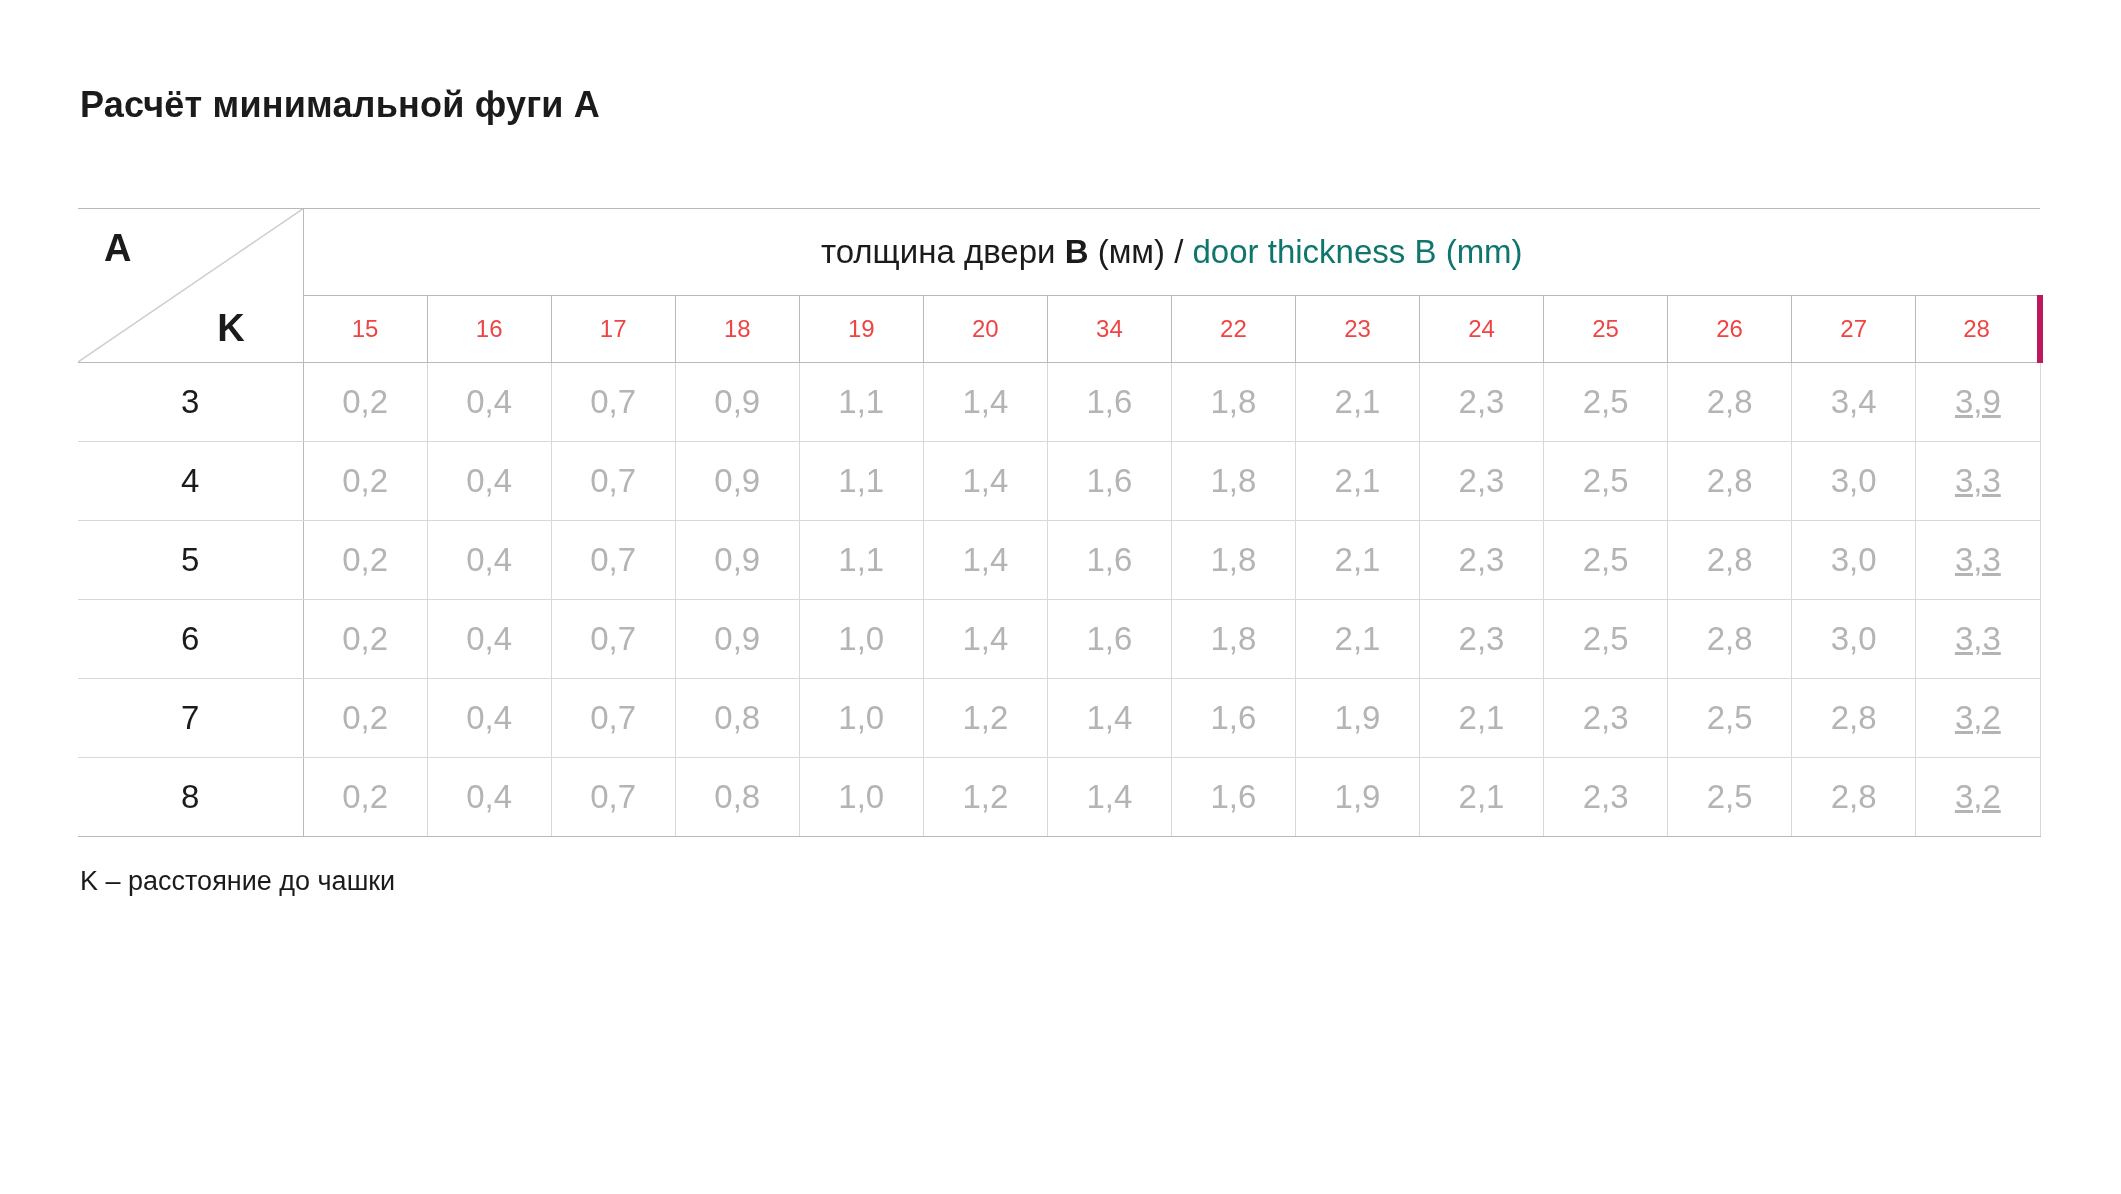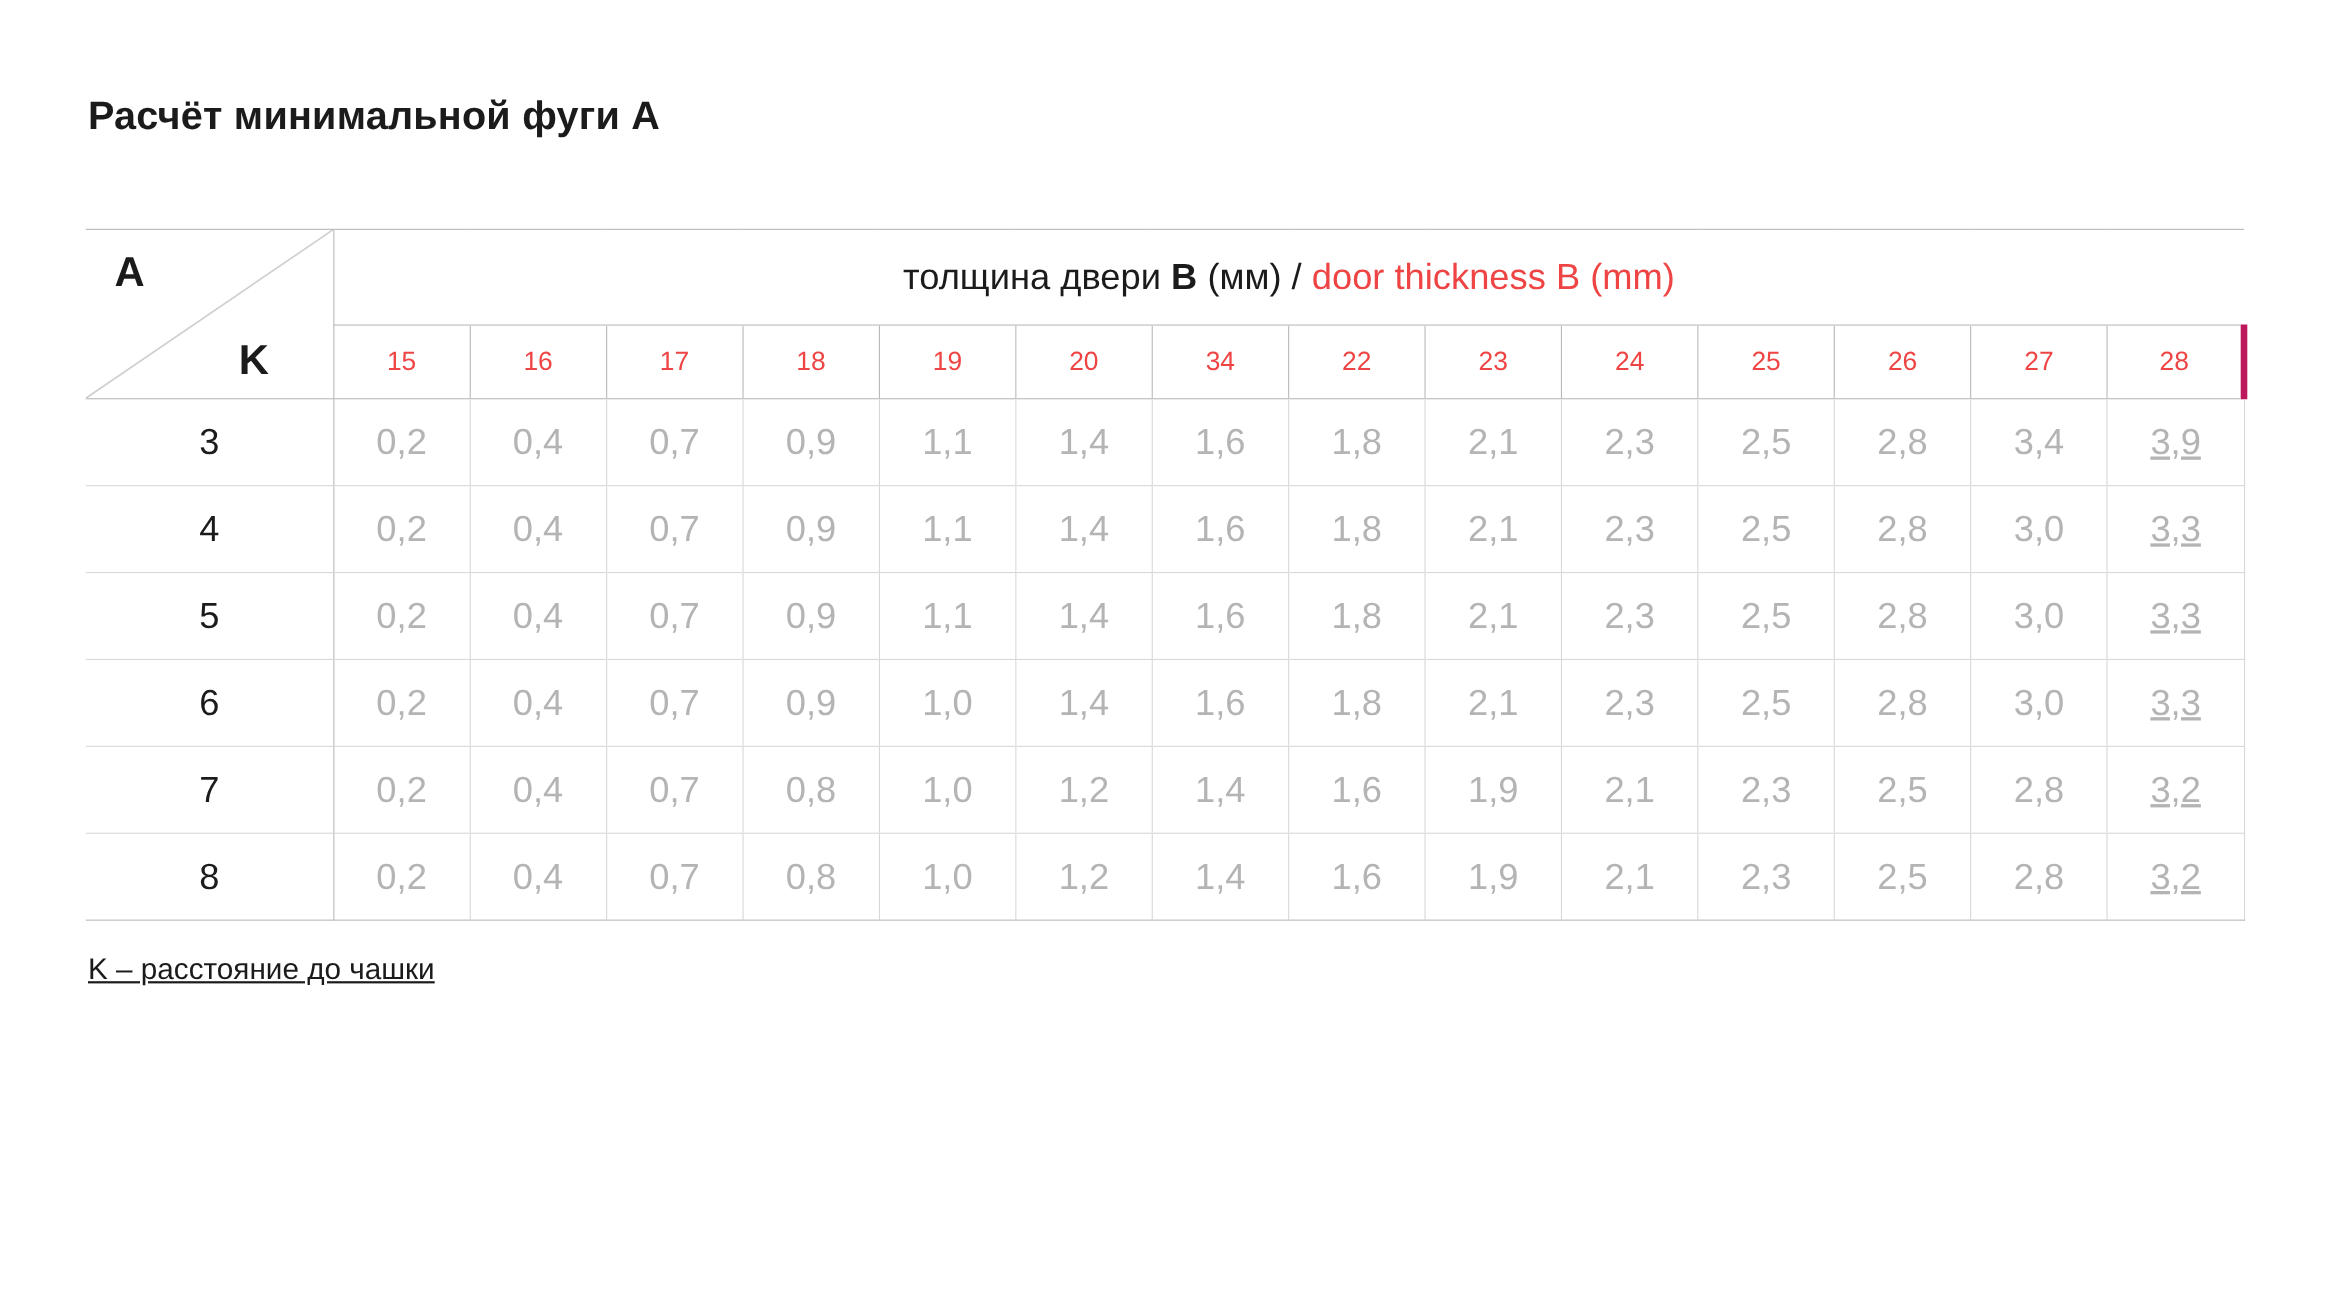--- a/index.html
+++ b/index.html
@@ -101,21 +101,21 @@
 
   
   .thickness-head {
     height: 86px;
     border-top: 1px solid #b9b9b9;
     font-size: 33px;
     color: #1b1b1b;
     white-space: nowrap;
   }
   .thickness-head .b-bold { font-weight: bold; }
-  .thickness-head .en { color: #ef4444; }
+  .thickness-head .en { color: #0f766e; }
 
   
   .colhead {
     height: 66px;
     border-top: 1px solid #b9b9b9;
     border-bottom: 1px solid #b9b9b9;
     border-left: 1px solid #b9b9b9;
     font-size: 24px;
     color: #ef4444;
   }
@@ -150,21 +150,20 @@
   }
 
   
   .legend {
     position: absolute;
     left: 80px;
     top: 845px;
     font-size: 27px;
     line-height: 48px;
     color: #1b1b1b;
-    text-decoration: underline;
   }
   .legend div { white-space: nowrap; }
 </style>
 </head>
 <body>
 
 <div class="page">
 
   <div class="title">Расчёт минимальной фуги A</div>
 

